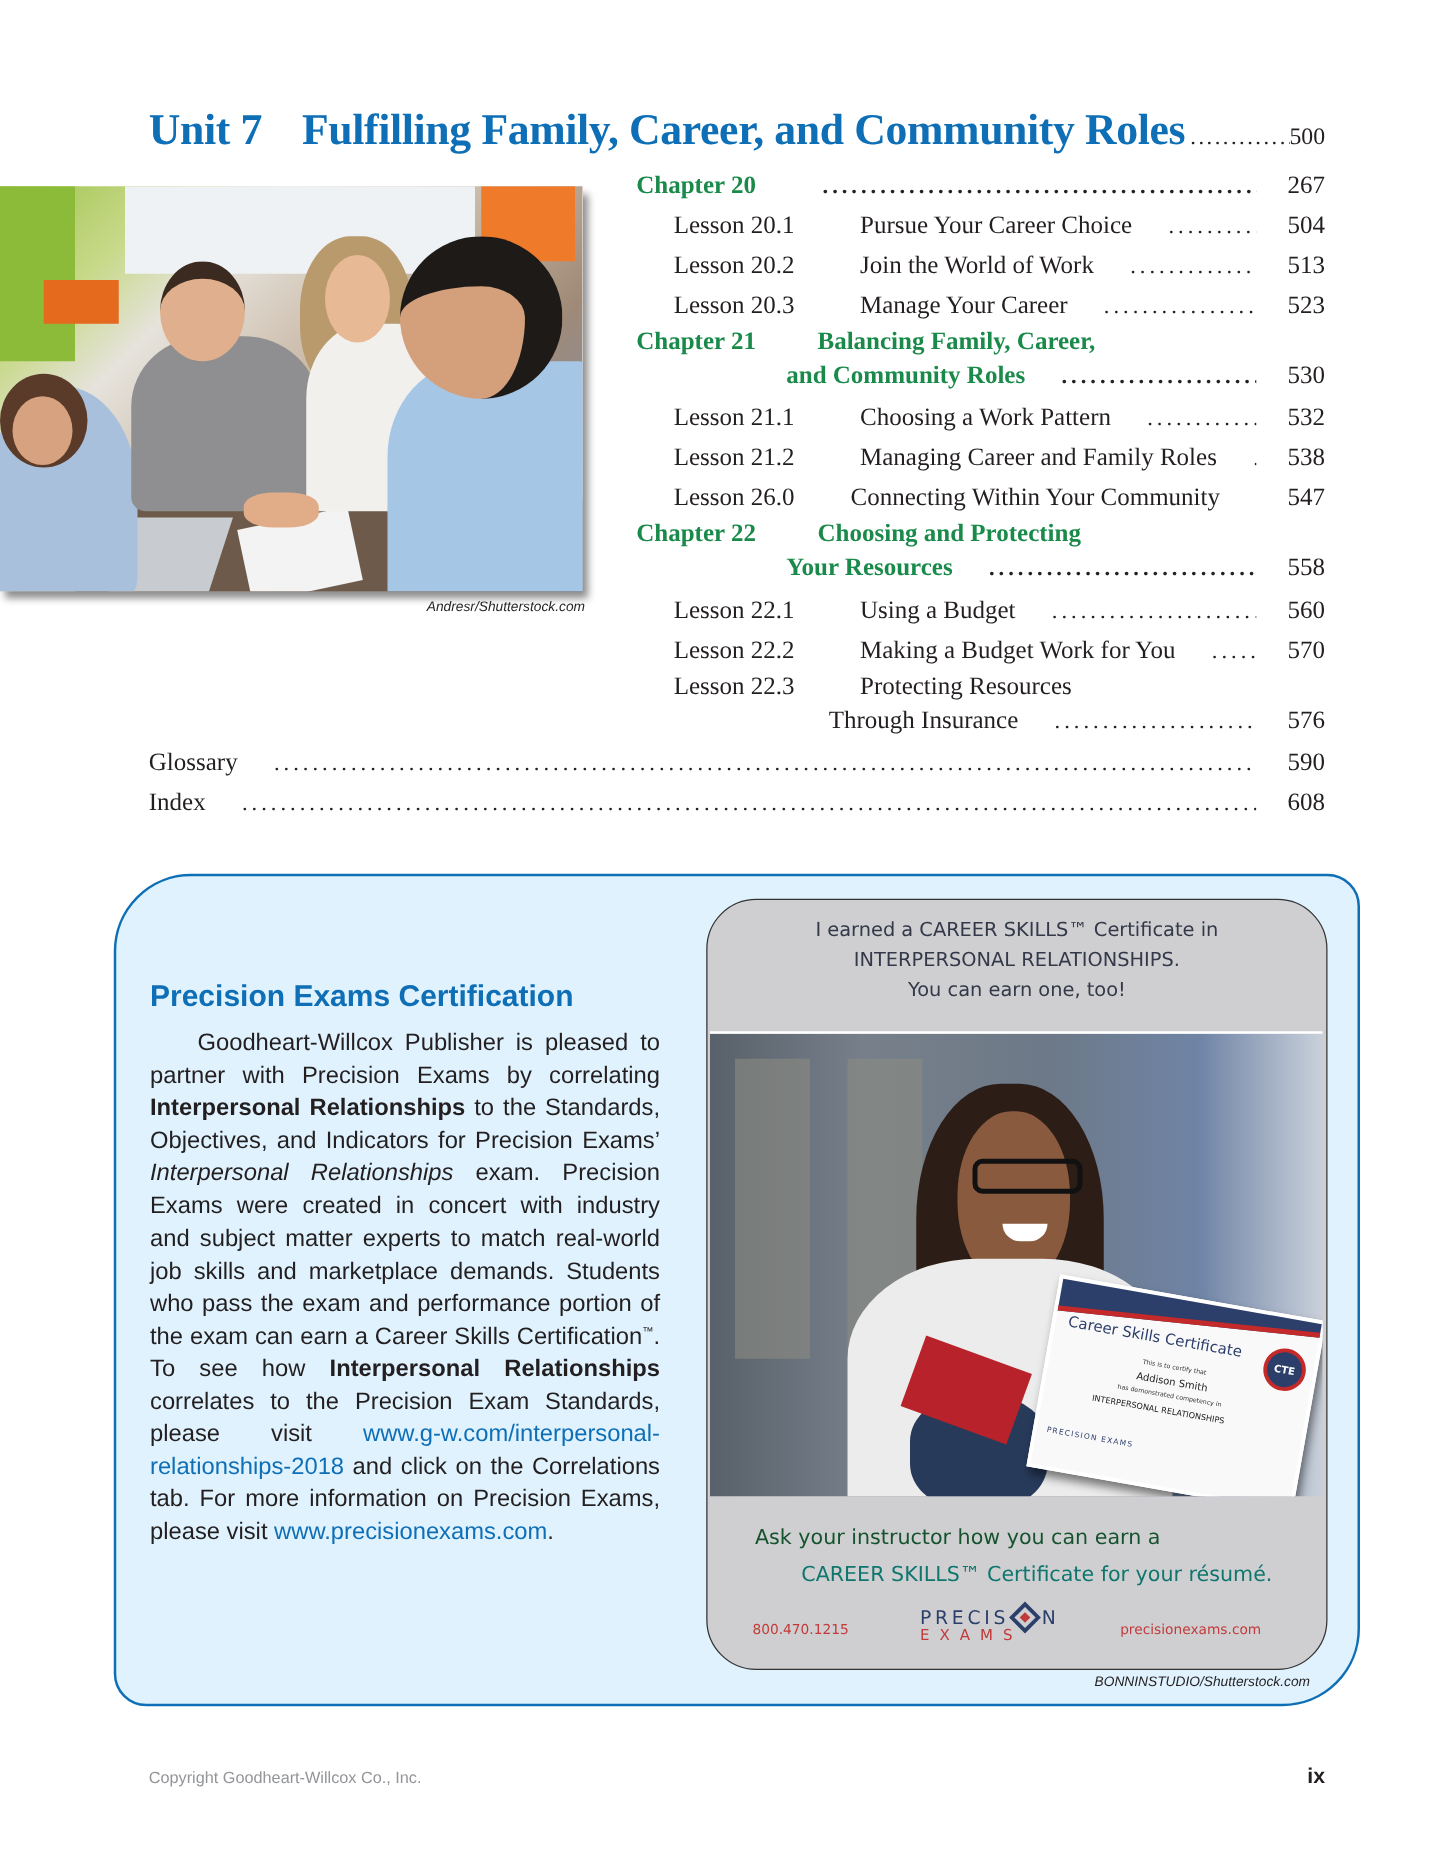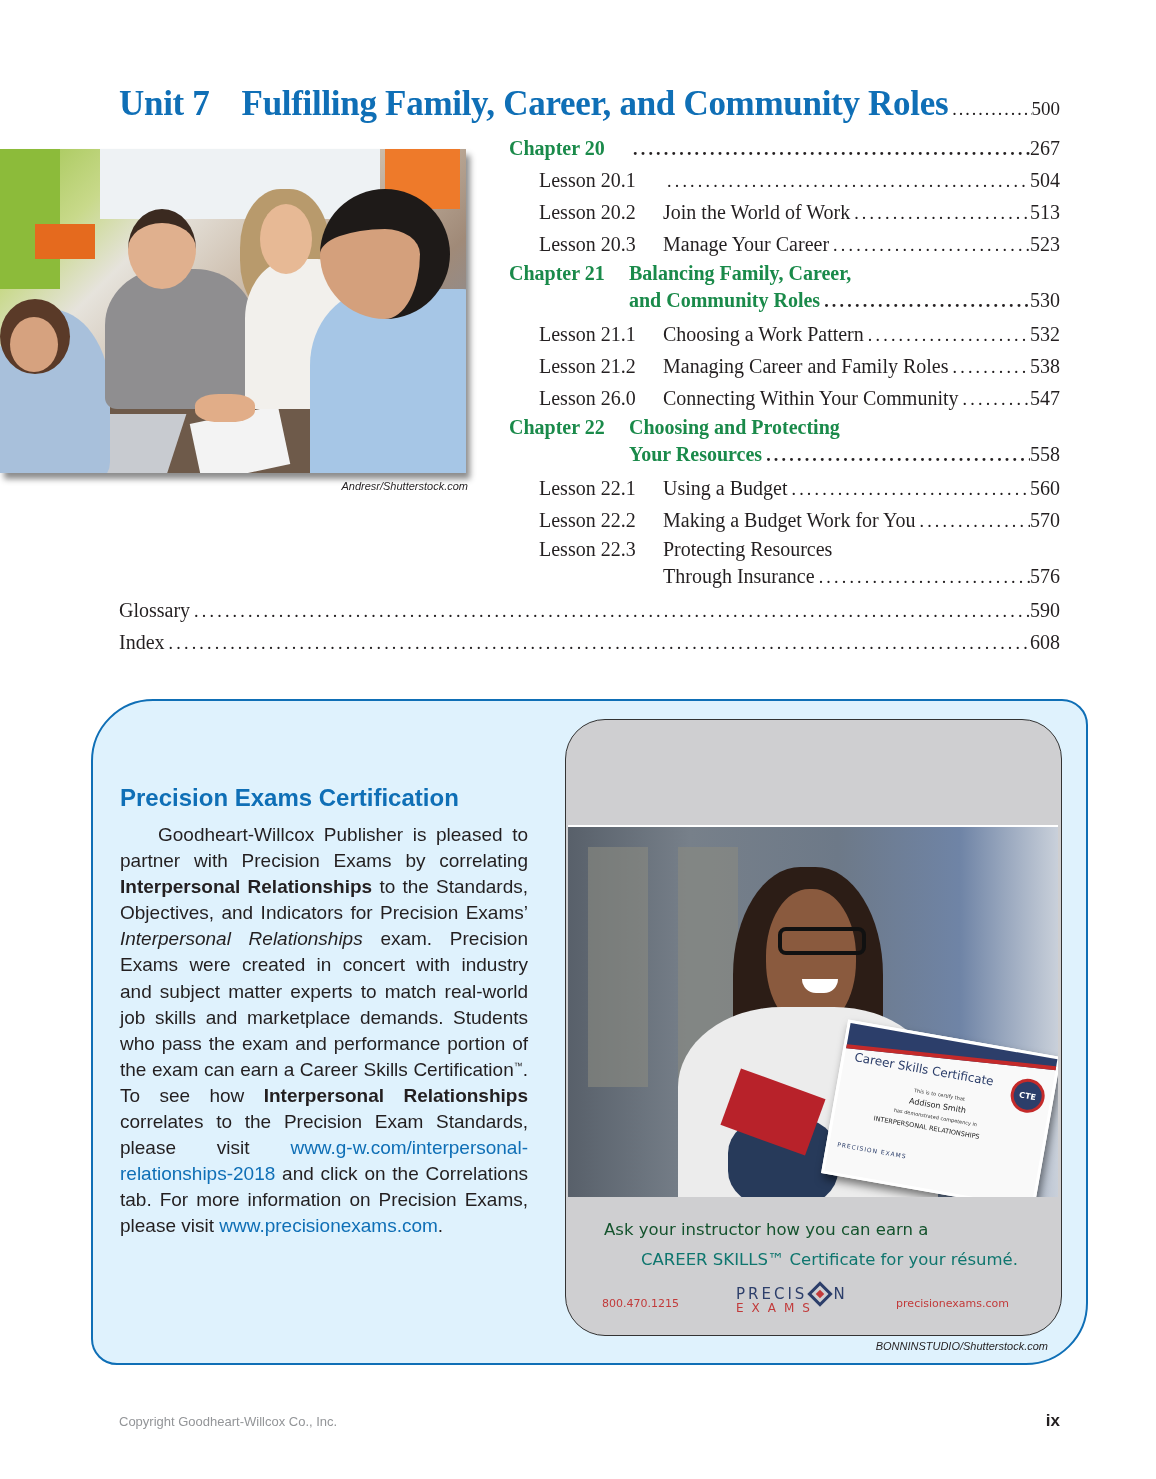--- a/index.html
+++ b/index.html
@@ -6,21 +6,21 @@
   body { width:1156px; height:1479px; position:relative; overflow:hidden; font-family:"Liberation Serif", serif; color:#231f20; }
 
   .unit-title { position:absolute; left:119px; top:84px; width:941px; display:flex; align-items:baseline; white-space:nowrap; }
   .unit-title .u-label { font-family:"Liberation Serif", serif; font-weight:bold; font-size:35px; color:#0f6fb6; letter-spacing:-0.3px; }
   .unit-title .u-num { width:32px; }
   .unit-title .u-name { font-family:"Liberation Serif", serif; font-weight:bold; font-size:35px; color:#0f6fb6; letter-spacing:-0.3px; }
   .unit-title .u-dots { flex:1; overflow:hidden; font-size:18px; color:#231f20; letter-spacing:2px; margin-left:4px; }
   .unit-title .u-page { font-size:19px; color:#231f20; }
 
   .toc { position:absolute; left:509px; top:132px; width:551px; }
-  .row { display:flex; align-items:baseline; white-space:nowrap; font-size:20px; line-height:32px; height:32px; }
+  .row { display:flex; align-items:baseline; white-space:nowrap; font-size:20px; line-height:32px; height:32px;gap:25px; }
   .row .dots { flex:1; overflow:hidden; letter-spacing:3.2px; padding-left:4px; color:#231f20; font-size:18px; }
   .row .page { text-align:right; }
   .ch { color:#1a8a4a; font-weight:bold; }
   .ch .lbl { width:120px; display:inline-block; }
   .ch .page { color:#231f20; font-weight:normal; }
   .ch2 { height:26px; line-height:26px; }
   .ch2b { height:32px; line-height:28px; }
   .ls .lbl { width:124px; display:inline-block; padding-left:30px; }
   .ls2a { height:26px; line-height:26px; }
   .ls2b { height:32px; line-height:28px; }
@@ -127,20 +127,21 @@
 
 <div class="toc">
 
   <div class="row ch">
     <span class="lbl">Chapter 20</span>
     <span class="dots">................................................................................................................................................</span>
     <span class="page">267</span>
   </div>
   <div class="row ls">
     <span class="lbl">Lesson 20.1</span>
+    <span>Pursue Your Career Choice</span>
     <span class="dots">................................................................................................................................................</span>
     <span class="page">504</span>
   </div>
   <div class="row ls">
     <span class="lbl">Lesson 20.2</span>
     <span>Join the World of Work</span>
     <span class="dots">................................................................................................................................................</span>
     <span class="page">513</span>
   </div>
   <div class="row ls">
@@ -223,20 +224,25 @@
   </div>
 </div>
 
 <div class="box"></div>
 <div class="box-title">Precision Exams Certification</div>
 <div class="box-body">
   <p><span>Goodheart-Willcox Publisher is pleased to partner with Precision Exams by correlat­ing </span><b>Interpersonal Relationships</b><span> to the Standards, Objectives, and Indicators for Precision Exams’ </span><i>Interpersonal Relationships</i><span> exam. Precision Exams were created in con­cert with industry and subject matter experts to match real-world job skills and marketplace demands. Students who pass the exam and performance portion of the exam can earn a Career Skills Certification</span><sup>™</sup><span>. To see how </span><b>Interpersonal Relationships</b><span> correlates to the Precision Exam Standards, please visit </span><span class="link">www.g-w.com/interpersonal-relationships-2018</span><span> and click on the Correlations tab. For more information on Precision Exams, please visit </span><span class="link">www.precisionexams.com</span><span>.</span></p>
 </div>
 
 <div class="ad">
+  <div class="ad-top">
+    <div>I earned a CAREER SKILLS™ Certificate in</div>
+    <div>INTERPERSONAL RELATIONSHIPS.</div>
+    <div>You can earn one, too!</div>
+  </div>
   <div class="ad-photo">
     <div class="win" style="left:20px"></div>
       <div class="win" style="left:110px"></div>
     <div class="hair"></div>
       <div class="face"></div>
       <div class="glasses"></div>
       <div class="smile"></div>
     <div class="top"></div>
       <div class="jeans"></div>
       <div class="book"></div>

